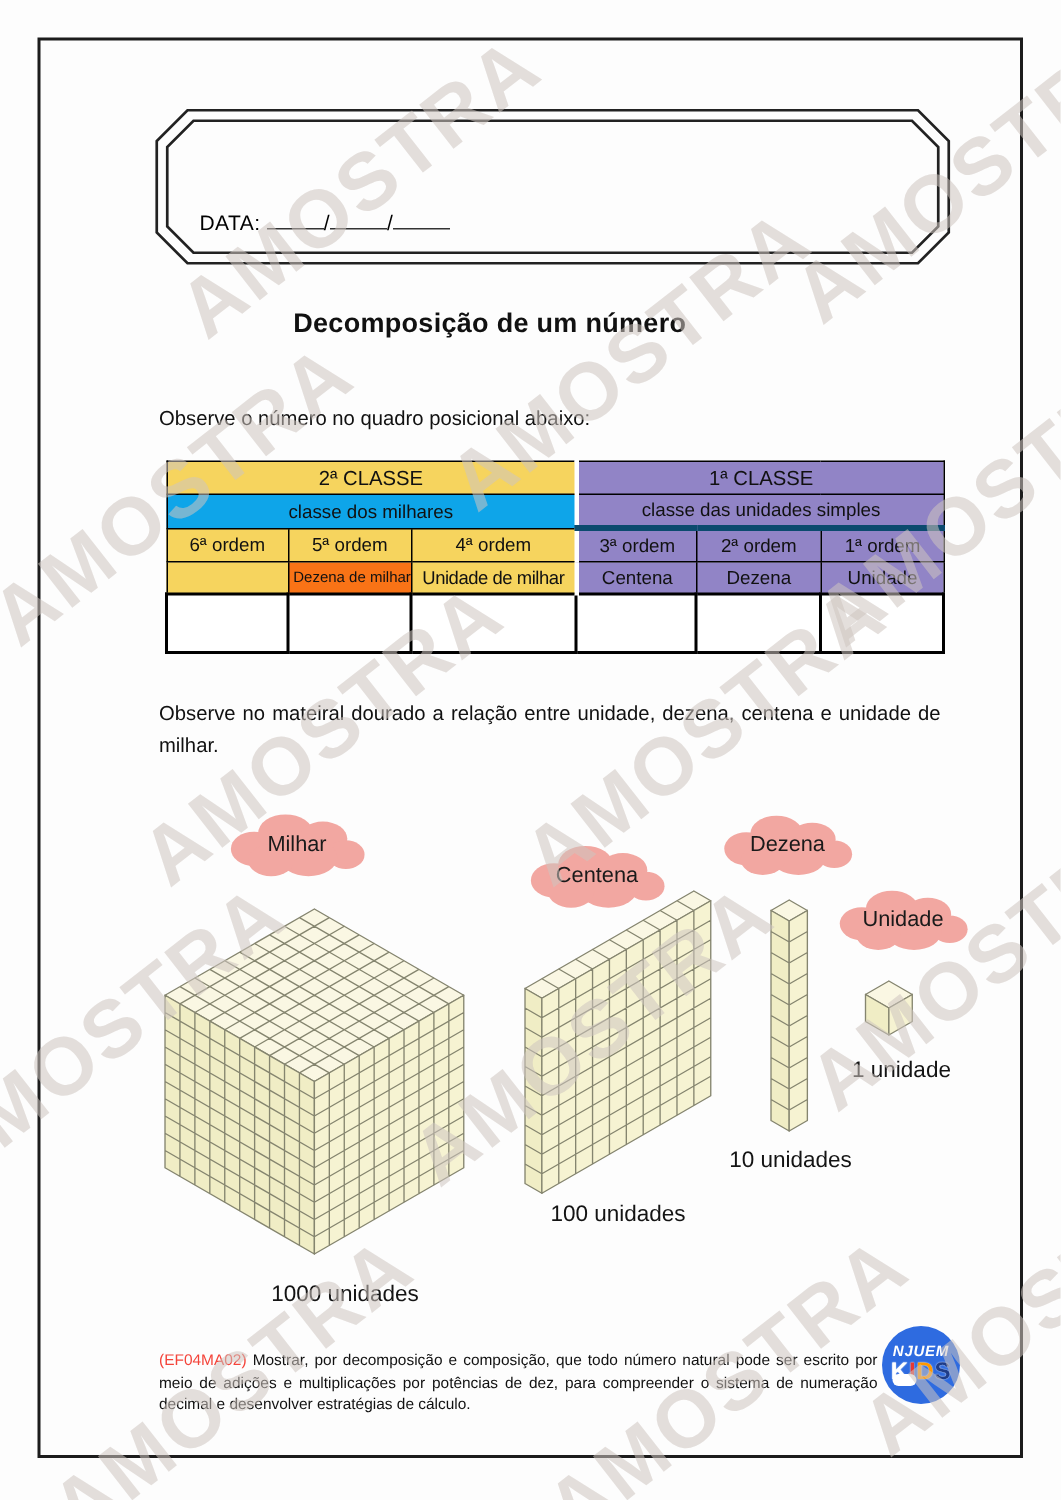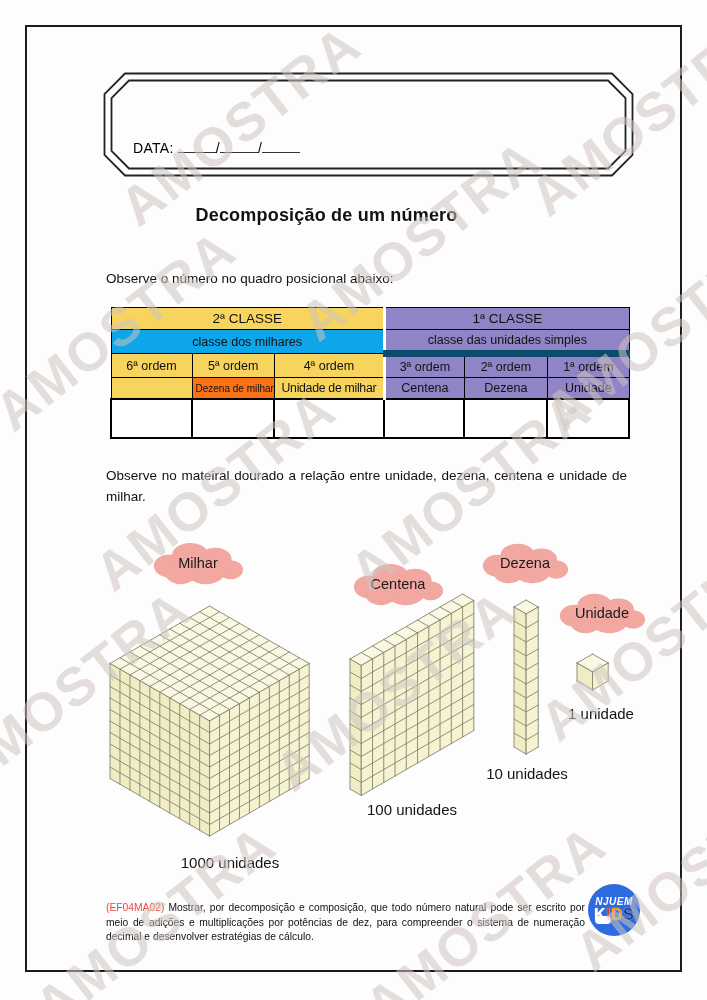--- a/index.html
+++ b/index.html
@@ -18,21 +18,21 @@
          font-size:18px;font-weight:bold;letter-spacing:.2px;}
   #lead{left:106px;top:271px;font-size:13.5px;}
   
   #pvtable{left:110px;top:307px;border-collapse:collapse;table-layout:fixed;}
   #pvtable td{border:1.6px solid #000;text-align:center;padding:0;font-size:12.5px;
               height:20px;overflow:visible;}
   #pvtable .yellow{background:#F6D45E;}
   #pvtable .purple{background:#9184C6;}
   #pvtable .classname{font-size:13.5px;height:21px;}
   #pvtable .wl{border-left:3px solid #fff;}
-  #pvtable .wt{border-top:7px solid #0c4a6e;}
+  #pvtable .wt{border-top:4px solid #0c4a6e;}
   #pvtable .small-label{font-size:10px;white-space:nowrap;text-align:left;padding-left:3px;}
   #pvtable .tight{font-size:12.3px;white-space:nowrap;letter-spacing:-.3px;}
   #pvtable .blank-row td{background:#fff;height:37px;border:2px solid #000;}
   
   #para{left:106px;top:466px;width:521px;font-size:13.5px;line-height:1.55;text-align:justify;}
   
   .cloud{position:absolute;}
   .cloud svg{position:absolute;left:0;top:0;width:100%;height:100%;}
   .cloud .lbl{position:absolute;left:0;right:0;top:50%;transform:translateY(-56%);
               text-align:center;font-size:14.5px;color:#1a1a1a;}

